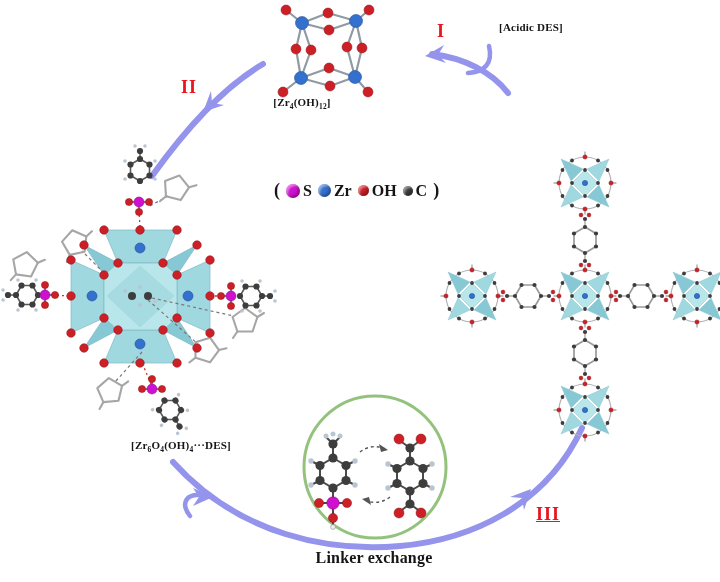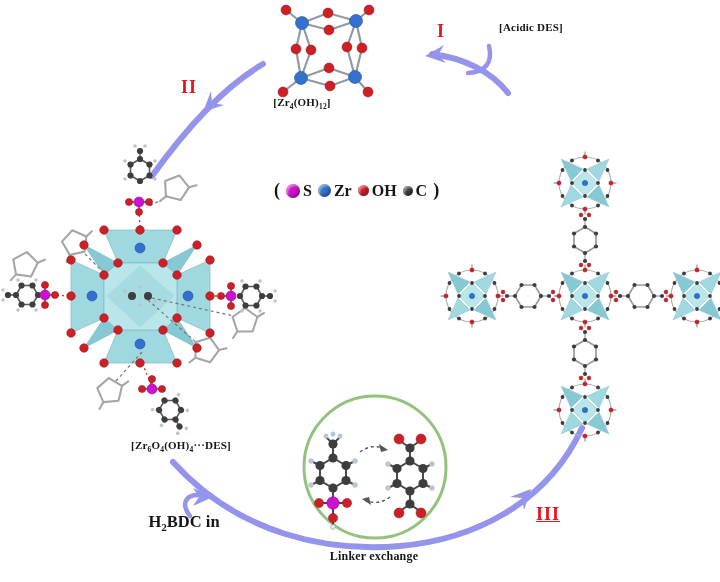--- a/index.html
+++ b/index.html
@@ -360,24 +360,23 @@
   </g>
 </svg>
 
 <div class="step" style="left:441px;top:21px;">I</div>
 <div class="lbl" style="left:531px;top:21px;">[Acidic DES]</div>
 <div class="lbl" style="left:302px;top:96px;text-align:center;"><span>[Zr</span><sub>4</sub><span>(OH)</span><sub>12</sub><span>]</span></div>
 <div class="step" style="left:189px;top:77px;text-align:center;">II</div>
 <div class="lbl" style="left:133px;top:439px;margin-left:48px;"><span>[Zr</span><sub>6</sub><span>O</span><sub>4</sub><span>(OH)</span><sub>4</sub><span>···DES]</span></div>
 
 <div class="h2bdc">
-  <div><span>H</span><sub>2</sub><span>BDC in</span></div>
 </div>
 
-<div class="lbl" style="left:374px;top:549px;font-size:12px;">Linker exchange</div>
+<div class="lbl" style="left:374px;top:549px;font-size:16px;">Linker exchange</div>
 <div class="step" style="left:548px;top:504px;text-decoration:underline;">III</div>
 
 <div class="legend">
   <span class="paren">(</span>
   <span class="leg-item">
     <span class="ball b14" style="background: rgb(207, 16, 207);"></span>
     <span>S</span>
   </span>
   <span class="leg-item">
     <span class="ball b13" style="background: rgb(52, 112, 205);"></span>

